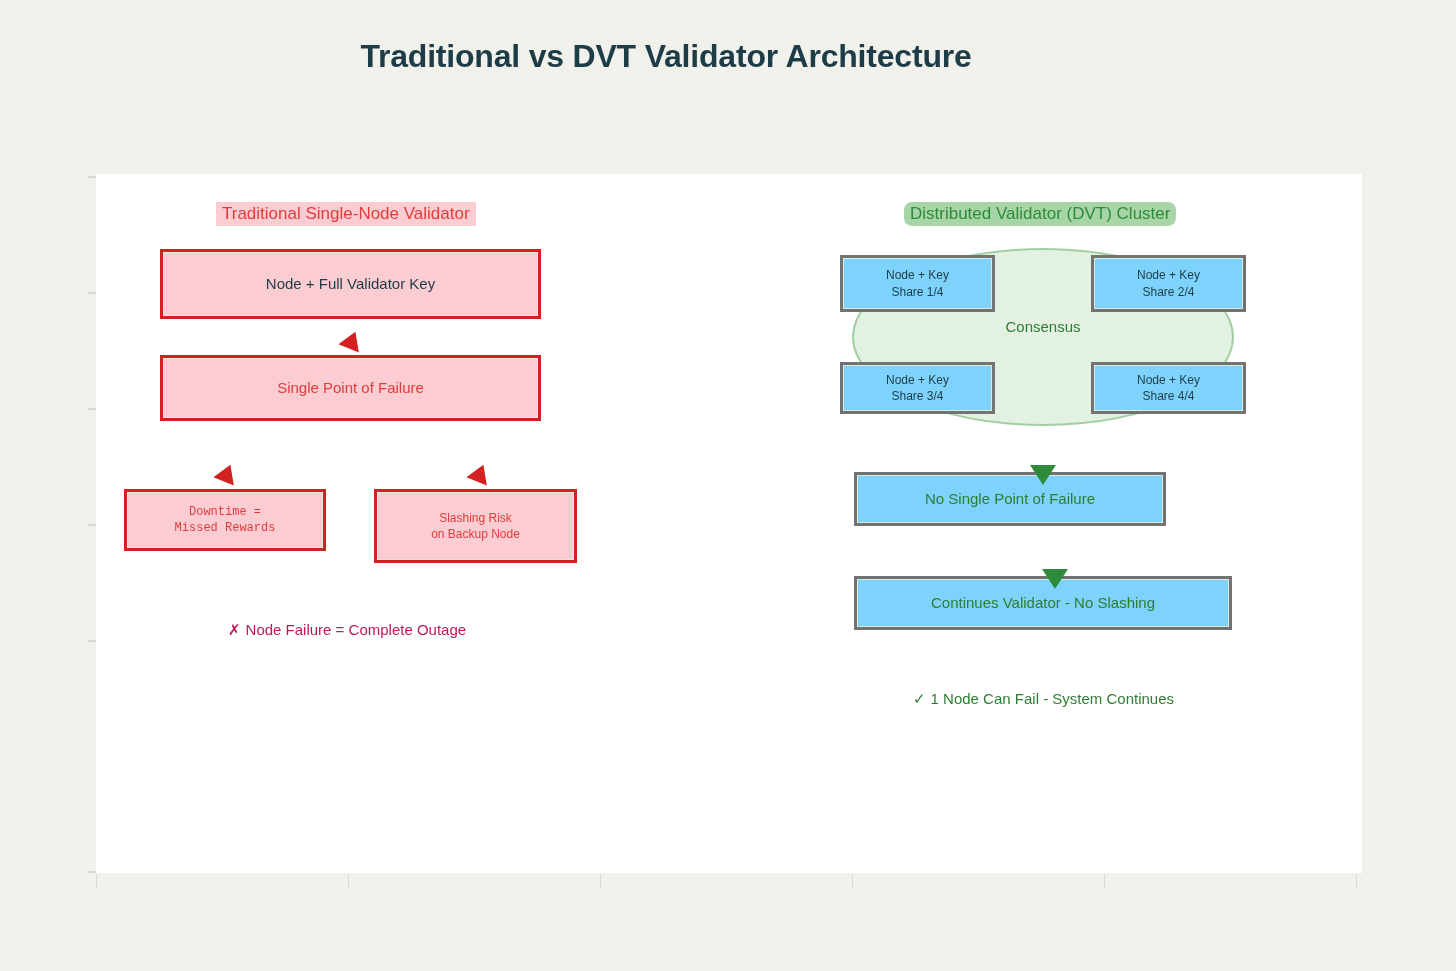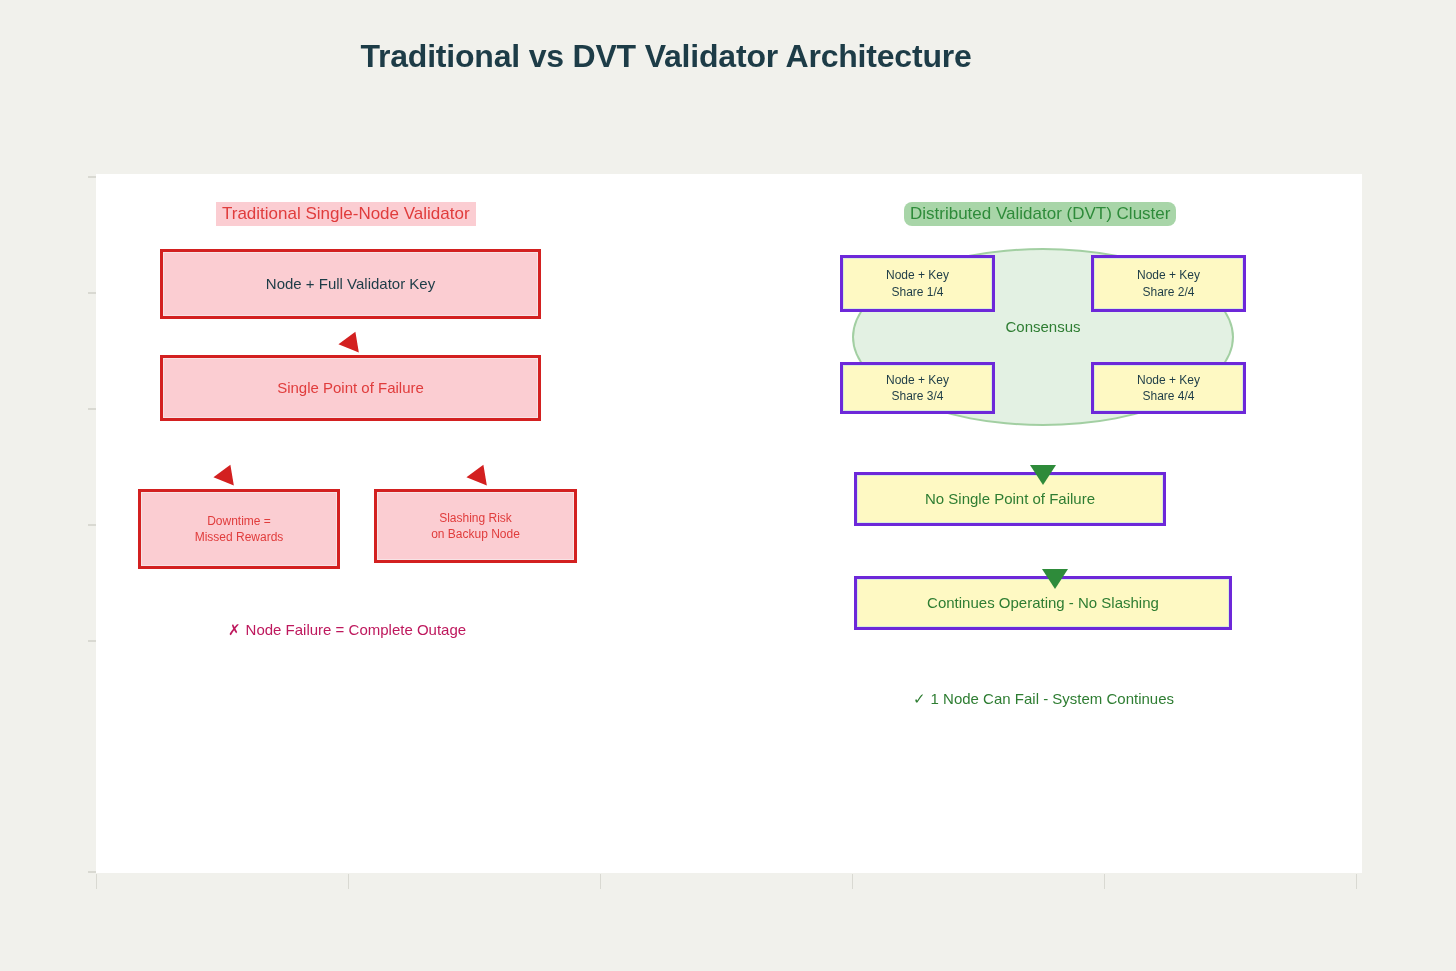--- a/index.html
+++ b/index.html
@@ -92,33 +92,33 @@
     justify-content: center;
     text-align: center;
     line-height: 1.35;
   }
   .box-red {
     background: #fbcdd2;
     border: 3px solid #d32020;
     box-shadow: inset 0 0 0 1px #f7e3e5;
   }
   .box-green {
-    background: #fef9c3;
-    border: 3px solid #6d28d9;
+    background: #7dd3fc;
+    border: 3px solid #737373;
     box-shadow: inset 0 0 0 1px #d9ecd9;
   }
   .txt-dark { color: #1d3c47; font-size: 15px; }
   .txt-red  { color: #e03c3c; font-size: 14px; }
   .txt-green{ color: #2e7d32; font-size: 15px; }
   .txt-small{ font-size: 12px; }
 
   
   #box-node-key       { left: 160px; top: 249px; width: 381px; height: 70px; }
   #box-spof           { left: 160px; top: 355px; width: 381px; height: 66px; }
-  #box-downtime       { left: 138px; top: 489px; width: 202px; height: 80px; }
+  #box-downtime       { left: 124px; top: 489px; width: 202px; height: 62px; font-family: Liberation Mono, monospace; }
   #box-slashing       { left: 374px; top: 489px; width: 203px; height: 74px; }
 
   
   #box-node1 { left: 840px; top: 255px; width: 155px; height: 57px; }
   #box-node2 { left: 1091px; top: 255px; width: 155px; height: 57px; }
   #box-node3 { left: 840px; top: 362px; width: 155px; height: 52px; }
   #box-node4 { left: 1091px; top: 362px; width: 155px; height: 52px; }
   #box-nospof     { left: 854px; top: 472px; width: 312px; height: 54px; }
   #box-continues  { left: 854px; top: 576px; width: 378px; height: 54px; }
 
@@ -275,21 +275,21 @@
 
 <div id="consensus-label">
   <span style="display:block;">Consensus</span>
 </div>
 
 <div class="box box-green" id="box-nospof">
   <span class="txt-green">No Single Point of Failure</span>
 </div>
 
 <div class="box box-green" id="box-continues">
-  <span class="txt-green">Continues Operating - No Slashing</span>
+  <span class="txt-green">Continues Validator - No Slashing</span>
 </div>
 
 <div class="arrow arrow-down-green" id="arrow-d"></div>
 <div class="arrow arrow-down-green" id="arrow-e"></div>
 
 <div class="footnote" id="note-continues">
   <span class="note-mark">✓</span><span>1 Node Can Fail - System Continues</span>
 </div>
 
 </body></html>

